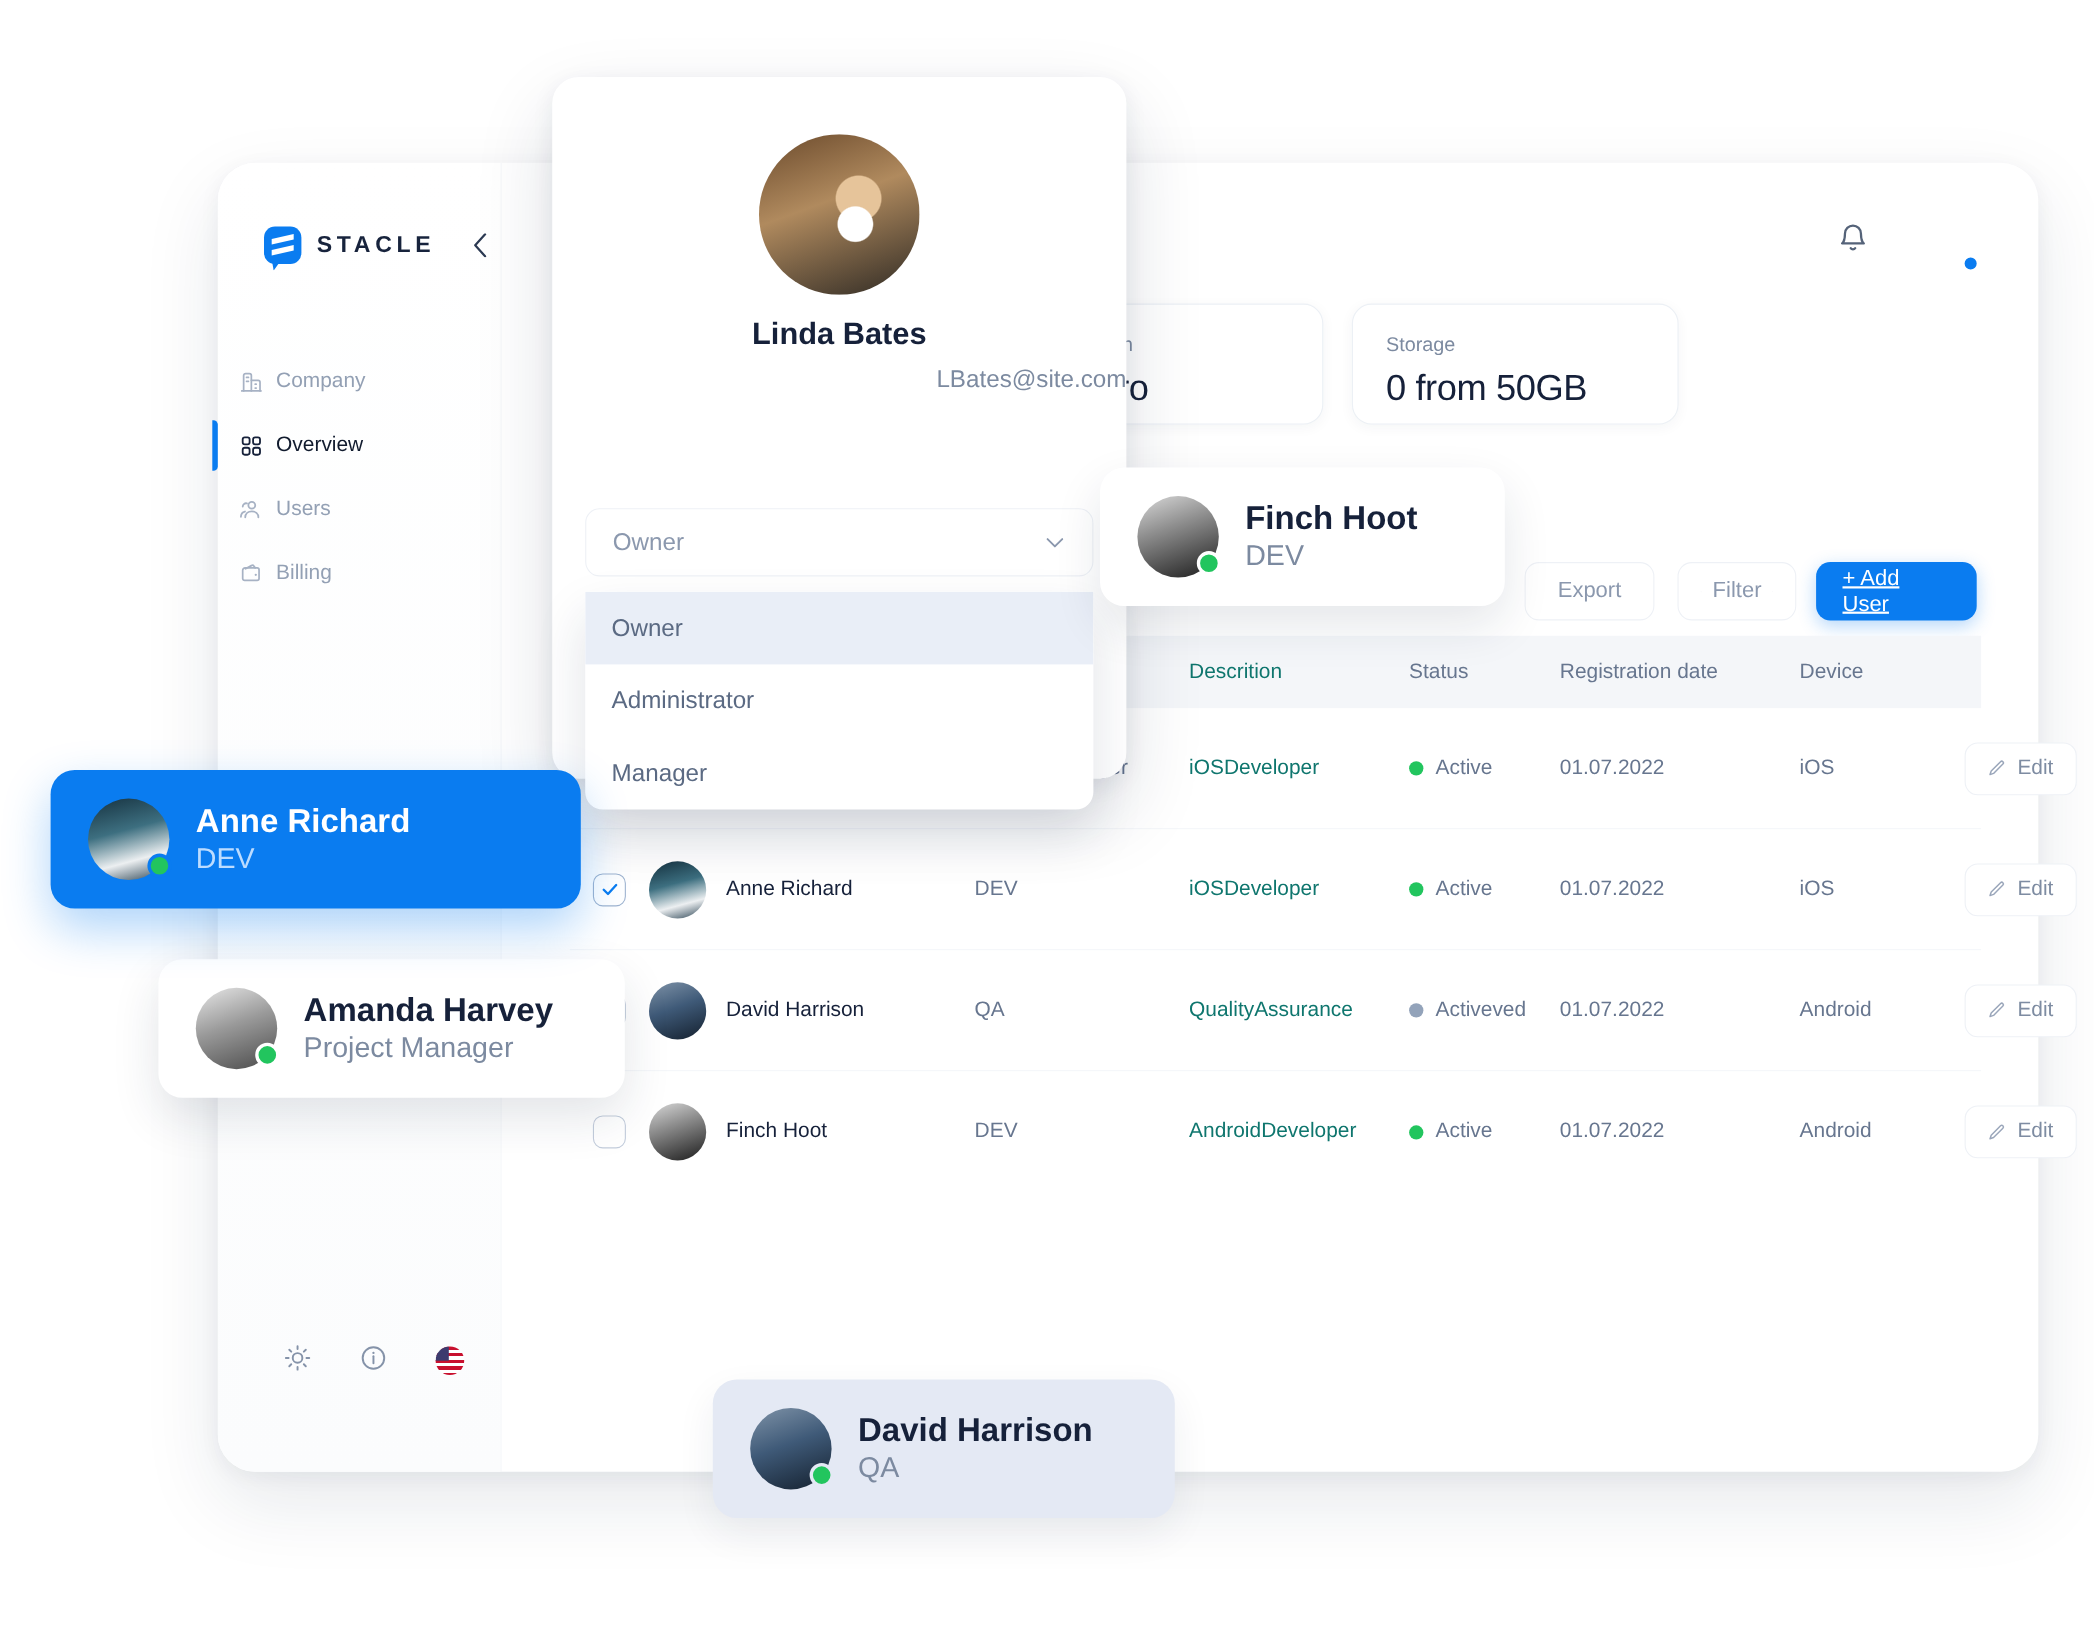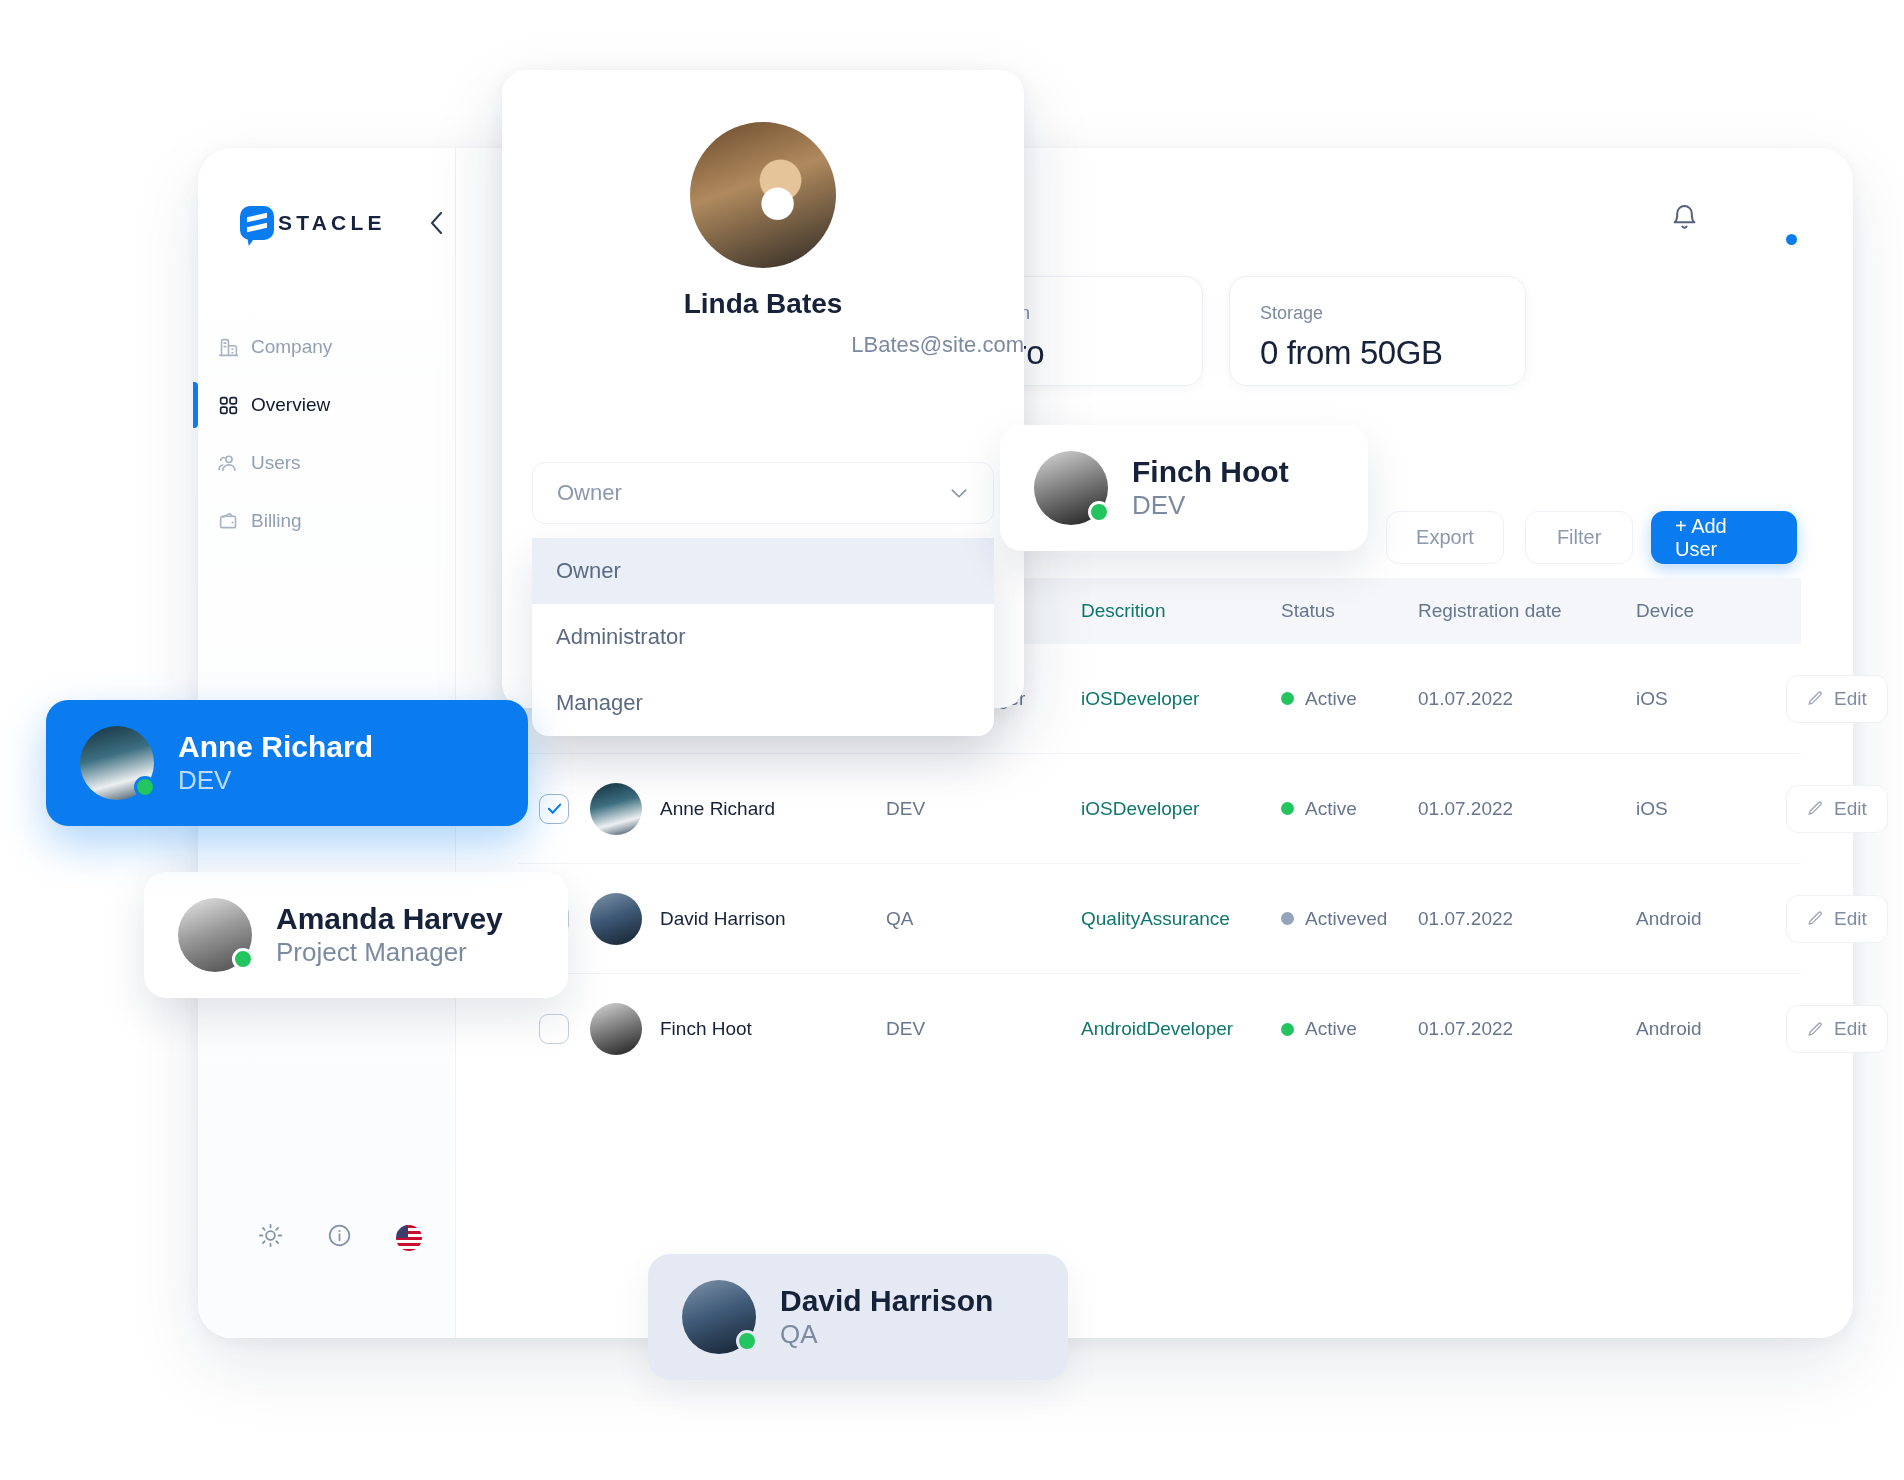--- a/index.html
+++ b/index.html
@@ -18,21 +18,21 @@
     background: #ffffff;
     border-radius: 34px;
     box-shadow: 0 28px 70px rgba(22,38,66,.10), 0 4px 18px rgba(22,38,66,.05);
   }
   .sidebar {
     position: absolute; left: 0; top: 0; width: 258px; height: 100%;
     border-right: 1px solid #eef1f5;
     border-radius: 34px 0 0 34px;
     background: linear-gradient(180deg,#ffffff 0%, #fbfcfd 100%);
   }
-  .brand { position:absolute; left:42px; top:58px; display:flex; align-items:center; gap:4px; }
+  .brand { position:absolute; left:42px; top:58px; display:flex; align-items:center; gap:14px; }
   .brand-mark {
     width: 34px; height: 34px; border-radius: 10px; background:#0a7cf0;
     position: relative; flex: none;
   }
   .brand-mark:after{
     content:""; position:absolute; left:7px; right:7px; top:9px; height:15px;
     background:
       linear-gradient(#fff,#fff) 0 0/100% 5px no-repeat,
       linear-gradient(#fff,#fff) 0 10px/100% 5px no-repeat;
     transform: skewY(-13deg);
@@ -327,21 +327,21 @@
         <path d="M3 6h18"></path>
           <path d="M6 12h12"></path>
           <path d="M10 18h4"></path>
       </svg>
       <span>Filter</span>
       <svg width="13" height="13" viewBox="0 0 24 24" fill="none" stroke="#8b98ae" stroke-width="2.4" stroke-linecap="round" stroke-linejoin="round">
           <path d="M4 8l8 8 8-8"></path>
         </svg>
     </div>
 
-    <div class="btn-primary" style="left:1453px; top:363px; width:146px;">
+    <div class="btn-primary" style="left:1453px; top:363px; width:146px;text-decoration:underline;">
       <span>+ Add User</span>
     </div>
 
   </div>
 
   <div class="table-wrap">
 
     <div class="t-head">
       <div class="c-check"></div>
       <div class="c-name"></div>

